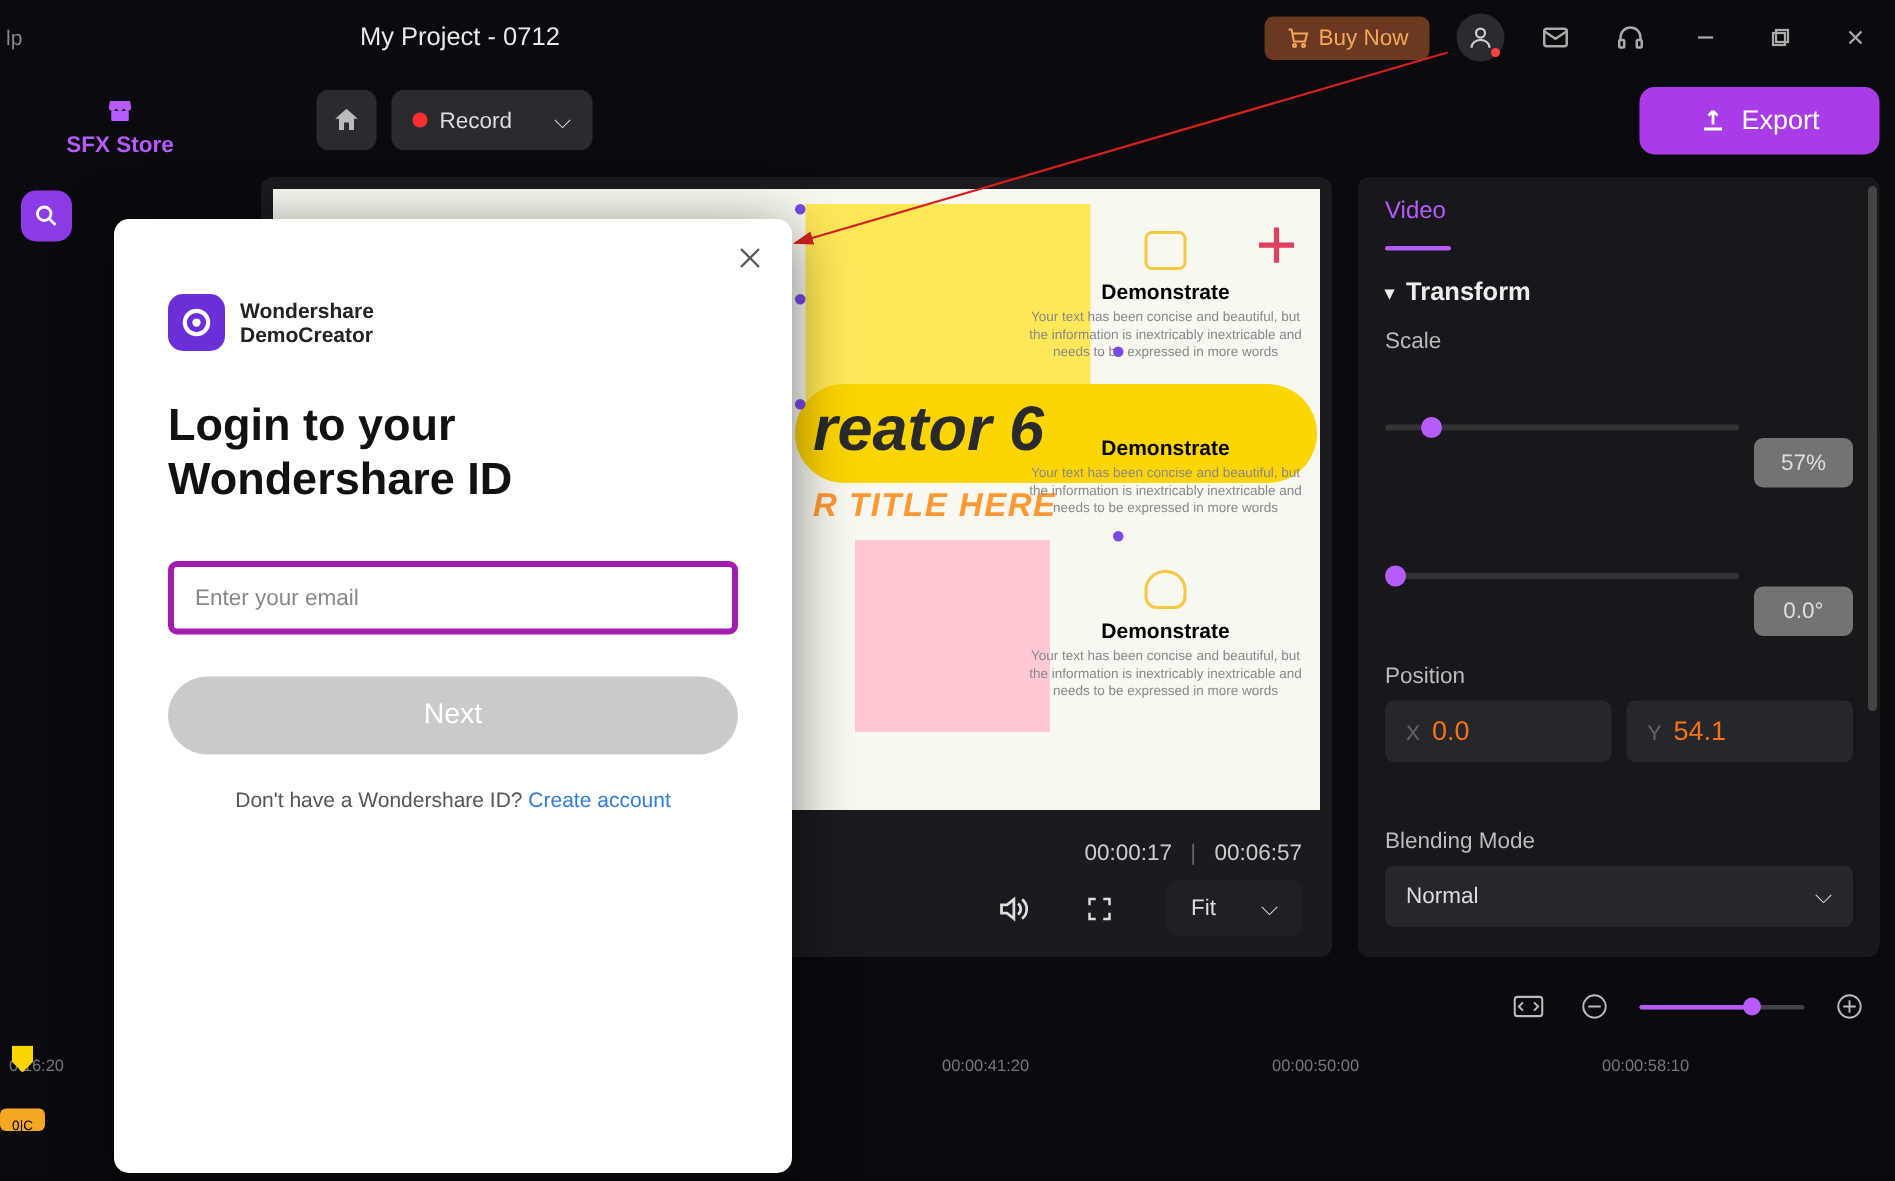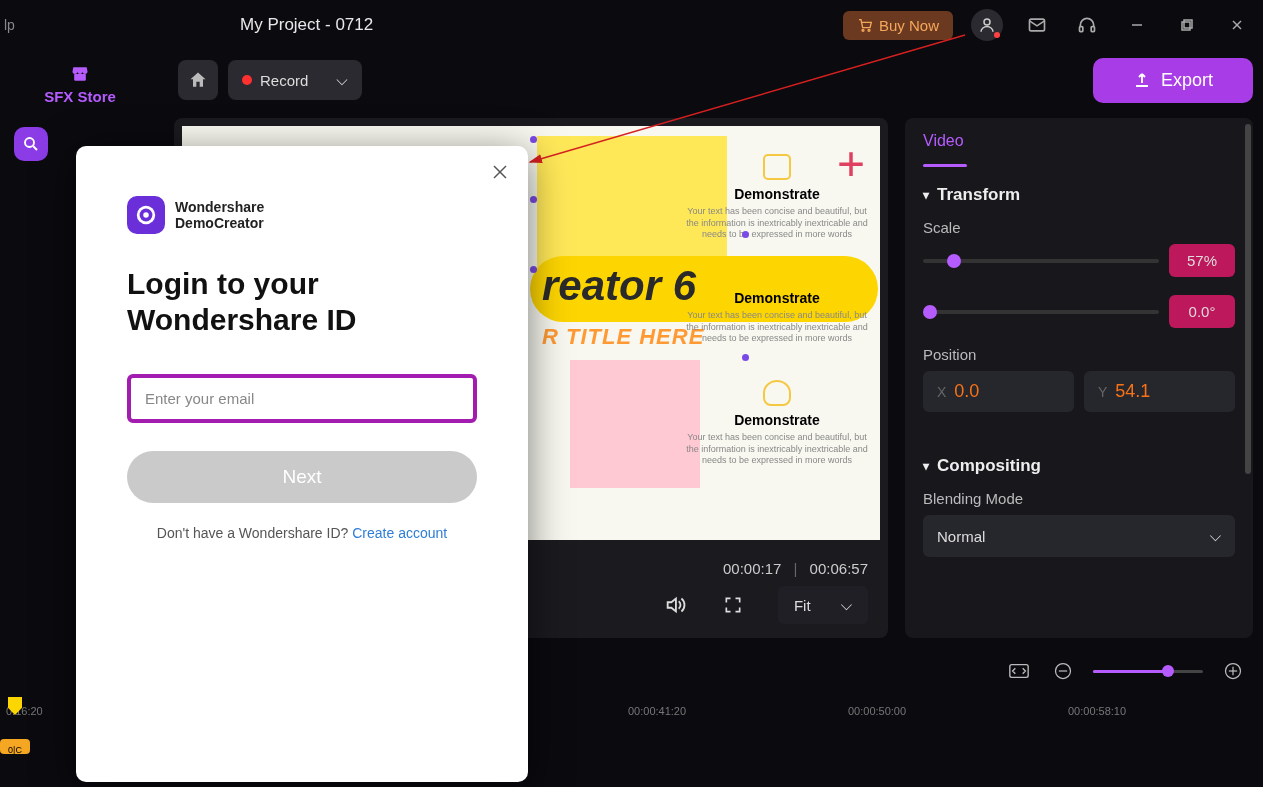--- a/index.html
+++ b/index.html
@@ -8,21 +8,21 @@
   .titlebar { height: 50px; display: flex; align-items: center; background: #0a0a0f; position: relative; }
   .titlebar-left { width: 20px; padding-left: 4px; color: #888; font-size: 14px; }
   .titlebar-title { position: absolute; left: 240px; color: #e8e8e8; font-size: 17px; }
   .titlebar-right { position: absolute; right: 10px; display: flex; align-items: center; gap: 18px; }
   .buy-btn { background: #6b3820; color: #f5a85a; border: none; border-radius: 6px; padding: 6px 14px; font-size: 15px; display: flex; align-items: center; gap: 6px; cursor: pointer; }
   .tb-icon { width: 32px; height: 32px; display: flex; align-items: center; justify-content: center; color: #aaa; cursor: pointer; border-radius: 50%; }
   .tb-icon.user { background: #2a2a30; position: relative; }
   .user-dot { position: absolute; bottom: 3px; right: 3px; width: 6px; height: 6px; background: #ff4040; border-radius: 50%; }
   .win-btn { width: 32px; height: 24px; display: flex; align-items: center; justify-content: center; color: #aaa; cursor: pointer; }
 
-  .toolbar-row { height: 60px; display: flex; align-items: center; position: relative; }
+  .toolbar-row { height: 60px; display: flex; align-items: center; position: relative; margin-left: 33px; }
   .home-btn { position: absolute; left: 178px; width: 40px; height: 40px; background: #2a2a30; border-radius: 8px; display: flex; align-items: center; justify-content: center; cursor: pointer; color: #bbb; }
   .record-btn { position: absolute; left: 228px; height: 40px; background: #2a2a30; border-radius: 8px; display: flex; align-items: center; padding: 0 14px; gap: 8px; cursor: pointer; }
   .rec-dot { width: 10px; height: 10px; background: #ff3030; border-radius: 50%; }
   .record-btn span { color: #ddd; font-size: 15px; }
   .record-chev { margin-left: 20px; color: #888; }
   .export-btn { position: absolute; right: 10px; background: #a83ce6; color: #fff; border: none; border-radius: 10px; padding: 12px 40px; font-size: 18px; font-weight: 500; display: flex; align-items: center; gap: 10px; cursor: pointer; }
 
   .sidebar { position: absolute; left: 0; top: 50px; width: 160px; }
   .sfx-store { text-align: center; padding: 14px 16px; color: #b65cff; font-weight: 600; font-size: 15px; }
   .sfx-store svg { display: block; margin: 0 auto 4px; }
@@ -58,40 +58,40 @@
   .props-tab { padding: 14px 18px; color: #b65cff; font-size: 16px; }
   .tab-underline { height: 3px; width: 44px; background: #b65cff; margin-left: 18px; border-radius: 2px; }
   .prop-section { padding: 18px 18px 8px; }
   .sec-header { display: flex; align-items: center; gap: 8px; color: #eee; font-size: 17px; font-weight: 600; margin-bottom: 14px; cursor: pointer; }
   .sec-header::before { content: "▾"; font-size: 12px; }
   .prop-row { margin-bottom: 18px; }
   .prop-label { color: #bbb; font-size: 15px; margin-bottom: 8px; }
   .prop-ctrl { display: flex; align-items: center; gap: 10px; }
   .slider { flex: 1; height: 4px; background: #333; border-radius: 2px; position: relative; cursor: pointer; }
   .slider-thumb { position: absolute; width: 14px; height: 14px; background: #b65cff; border-radius: 50%; top: -5px; }
-  .val-box { background: #be185d; border-radius: 6px; padding: 8px 14px; color: #ddd; font-size: 15px; min-width: 66px; text-align: center; }
+  .val-box { background: #737373; border-radius: 6px; padding: 8px 14px; color: #ddd; font-size: 15px; min-width: 66px; text-align: center; margin-top: 48px; }
   .pos-row { display: flex; gap: 10px; }
   .pos-box { flex: 1; background: #26262d; border-radius: 6px; padding: 10px 14px; display: flex; align-items: center; gap: 8px; }
   .pos-box .axis { color: #666; font-size: 14px; }
   .pos-box .num { color: #f97316; font-size: 18px; }
   .blend-select { background: #26262d; border: none; color: #ddd; padding: 12px 14px; border-radius: 6px; font-size: 15px; width: 100%; display: flex; justify-content: space-between; align-items: center; cursor: pointer; }
   .props-scroll { position: absolute; right: 2px; top: 6px; width: 6px; height: 350px; background: #444; border-radius: 3px; }
 
   .timeline { position: absolute; left: 0; right: 0; bottom: 0; height: 140px; background: #0a0a0f; }
   .tl-controls { position: absolute; right: 16px; top: 12px; display: flex; align-items: center; gap: 16px; }
   .tl-btn { width: 28px; height: 24px; color: #bbb; cursor: pointer; display: flex; align-items: center; justify-content: center; }
   .zoom-slider { width: 110px; height: 3px; background: #444; border-radius: 2px; position: relative; cursor: pointer; }
   .zoom-slider .fill { position: absolute; left: 0; height: 100%; width: 65%; background: #b65cff; border-radius: 2px; }
   .zoom-slider .th { position: absolute; left: 63%; top: -5px; width: 12px; height: 12px; background: #b65cff; border-radius: 50%; }
   .ruler { position: absolute; left: 0; right: 0; top: 58px; height: 26px; }
   .ruler-tick { position: absolute; color: #777; font-size: 11px; }
   .playhead { position: absolute; left: 8px; top: 50px; width: 14px; height: 18px; background: #fdd500; clip-path: polygon(0 0, 100% 0, 100% 60%, 50% 100%, 0 60%); }
   .tl-clip { position: absolute; left: 0; top: 92px; width: 30px; height: 15px; background: #f5a623; border-radius: 4px; font-size: 9px; color: #000; text-align: center; line-height: 22px; }
 
-  .modal { position: absolute; left: 76px; top: 146px; width: 452px; height: 636px; background: #fff; border-radius: 10px; box-shadow: 0 8px 40px rgba(0,0,0,0.5); padding: 20px 51px; z-index: 100; }
+  .modal { position: absolute; left: 76px; top: 146px; width: 452px; height: 636px; background: #fff; border-radius: 10px; box-shadow: 0 8px 40px rgba(0,0,0,0.5); padding: 20px 36px; z-index: 100; }
   .modal-close { position: absolute; right: 16px; top: 14px; width: 24px; height: 24px; color: #555; cursor: pointer; font-size: 18px; display: flex; align-items: center; justify-content: center; }
   .modal-brand { display: flex; align-items: center; gap: 10px; margin-top: 30px; }
   .brand-logo { width: 38px; height: 38px; background: #6a2fd8; border-radius: 10px; display: flex; align-items: center; justify-content: center; }
   .brand-text { font-size: 14px; font-weight: 700; line-height: 1.15; color: #222; }
   .modal-title { font-size: 30px; font-weight: 700; color: #111; margin-top: 32px; line-height: 1.2; }
   .email-input { width: 100%; margin-top: 36px; padding: 12px 14px; border: 4px solid #a21caf; border-radius: 6px; font-size: 15px; outline: none; }
   .email-input::placeholder { color: #888; }
   .next-btn { width: 100%; margin-top: 28px; padding: 15px; background: #cacaca; border: none; border-radius: 30px; color: #fff; font-size: 19px; font-weight: 500; cursor: pointer; }
   .create-line { text-align: center; margin-top: 22px; font-size: 14px; color: #555; }
   .create-line a { color: #2e7dd6; text-decoration: none; cursor: pointer; }
@@ -275,23 +275,20 @@
             <span class="num">0.0</span>
           </div>
         <div class="pos-box">
             <span class="axis">Y</span>
             <span class="num">54.1</span>
           </div>
       </div>
     </div>
   </div>
   <div class="prop-section">
-    <div class="sec-header">
-        <span>Compositing</span>
-      </div>
     <div class="prop-row">
       <div class="prop-label">Blending Mode</div>
       <div class="blend-select">
         <span>Normal</span>
         <span>⌵</span>
       </div>
     </div>
   </div>
   <div class="props-scroll"></div>
 </div>

